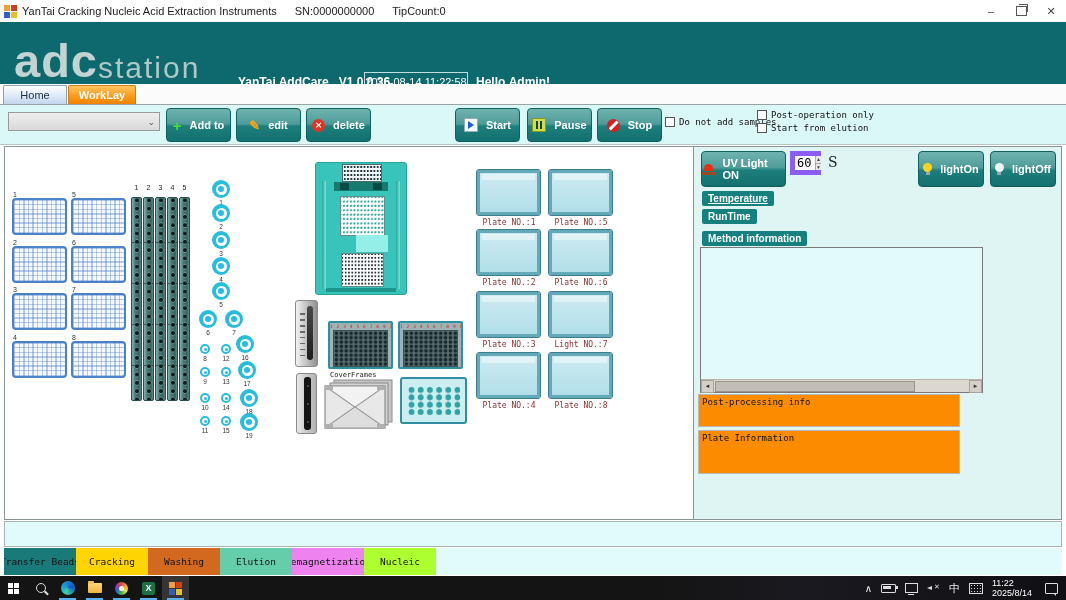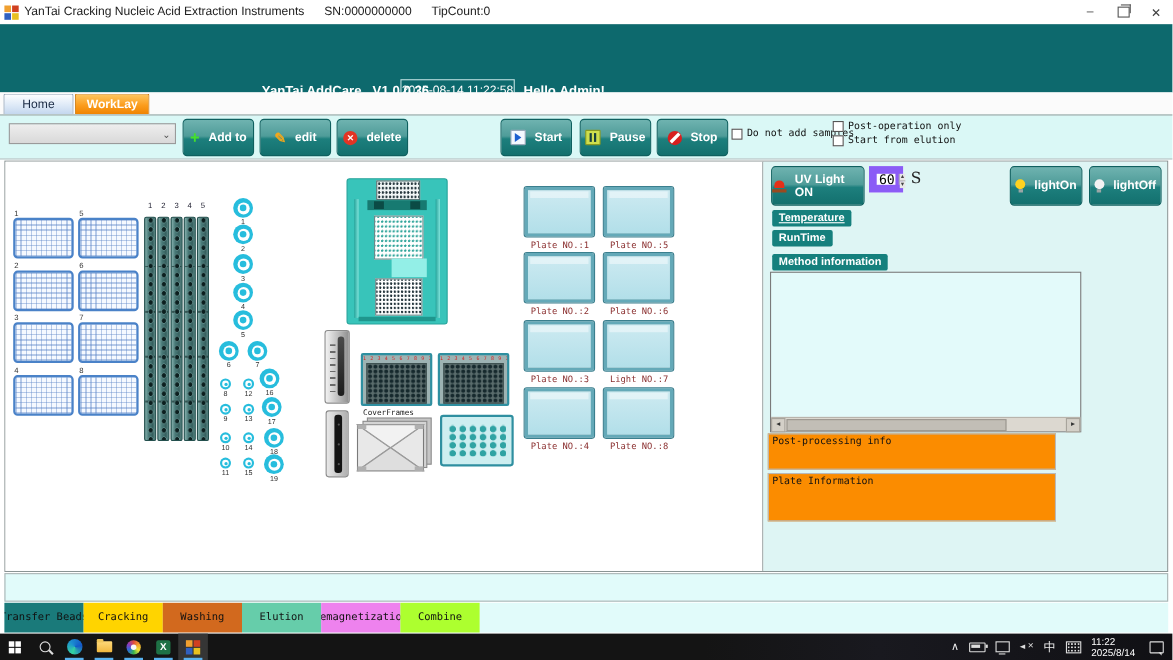--- a/index.html
+++ b/index.html
@@ -132,21 +132,21 @@
   .tp{position:absolute;width:63px;height:45px;border:3px solid #64a9b8;outline:1px solid #3b7f8e;border-radius:2px;box-sizing:border-box;
       background:linear-gradient(180deg,#cdeaf1,#b2dfe9);}
   .tp::before{content:"";position:absolute;left:2px;right:2px;top:1px;height:6px;background:rgba(255,255,255,.45);}
   .tplabel{position:absolute;width:70px;text-align:center;font-size:8px;color:#8b3030;}
 
   
   .uvbtn{left:7px;top:4px;width:85px;height:36px;}
   .lampic{width:13px;height:11px;position:relative;}
   .lampic::before{content:"";position:absolute;left:2px;top:0;width:9px;height:7px;background:#e43018;border-radius:5px 5px 0 0;}
   .lampic::after{content:"";position:absolute;left:0;bottom:0;width:13px;height:3px;background:#9a4a20;}
-  .spinner{left:96px;top:4px;width:31px;height:24px;background:#fff;border:7px solid #8b5cf6;box-sizing:border-box;display:flex;}
+  .spinner{left:96px;top:4px;width:31px;height:24px;background:#fff;border:5px solid #8b5cf6;box-sizing:border-box;display:flex;}
   .spinner input{width:18px;border:none;outline:none;font-size:12px;padding:0 0 0 2px;font-family:"DejaVu Sans Mono",monospace;background:transparent;}
   .spinbtns{width:10px;display:flex;flex-direction:column;border-left:1px solid #aaa;}
   .spinbtns span{flex:1;font-size:5px;color:#444;display:flex;align-items:center;justify-content:center;background:#e8e8e8;}
   .spinbtns span:first-child{border-bottom:1px solid #aaa;}
   .sunit{left:134px;top:7px;font-size:14px;color:#222;font-family:"DejaVu Serif","Liberation Serif",serif;}
   .lightbtn{width:66px;height:36px;}
   .bulbic{width:9px;height:12px;position:relative;}
   .bulbic::before{content:"";position:absolute;left:0;top:0;width:9px;height:9px;border-radius:50%;}
   .bulbic::after{content:"";position:absolute;left:2.5px;bottom:0;width:4px;height:3px;background:#9aa6a6;}
   .bulb-on::before{background:#ffd21f;} .bulb-off::before{background:#f2f2f2;}
@@ -218,20 +218,24 @@
     <span class="wincap">
         <span class="restore-glyph"></span>
       </span>
     <span class="wincap">
         <span>✕</span>
       </span>
   </span>
 </div>
 
 <div class="abs" id="header">
+  <div class="abs logo">
+    <span class="lg1">adc</span>
+    <span class="lg2">station</span>
+  </div>
   <div class="abs brand">
     <span>YanTai AddCare</span>&nbsp;&nbsp;
     <span>V1.0.0.36</span>
   </div>
   <div class="abs datebox">2025-08-14 11:22:58</div>
   <div class="abs greet">Hello,Admin!</div>
 </div>
 
 <div class="abs" id="tabrow">
   <div class="tab tab-home">Home</div>
@@ -560,21 +564,21 @@
 </div>
 
 <div class="abs" id="bottomstrip"></div>
 
 <div class="abs" id="legendbar">
   <div class="legitem mono" style="background-color: rgb(26, 122, 122);">Transfer Beads</div>
   <div class="legitem mono" style="background-color: rgb(255, 212, 0);">Cracking</div>
   <div class="legitem mono" style="background-color: rgb(210, 105, 30);">Washing</div>
   <div class="legitem mono" style="background-color: rgb(102, 205, 170);">Elution</div>
   <div class="legitem mono" style="background-color: rgb(238, 130, 238);">Demagnetization</div>
-  <div class="legitem mono" style="background-color: rgb(173, 255, 47);">Combine</div>
+  <div class="legitem mono" style="background-color: rgb(173, 255, 47);">Nucleic</div>
 </div>
 
 <div class="abs" id="taskbar">
   <div class="tbcell">
       <span class="win-ic">
         <i></i>
         <i></i>
         <i></i>
         <i></i>
       </span>

